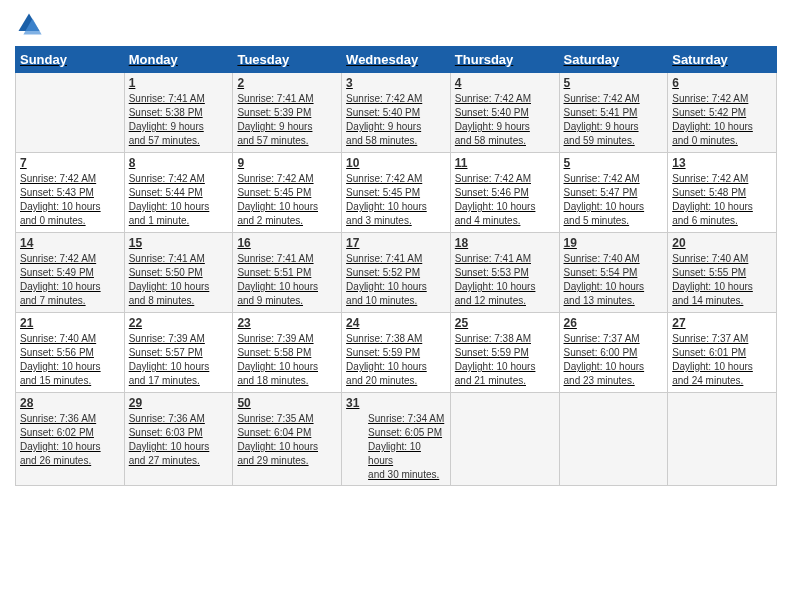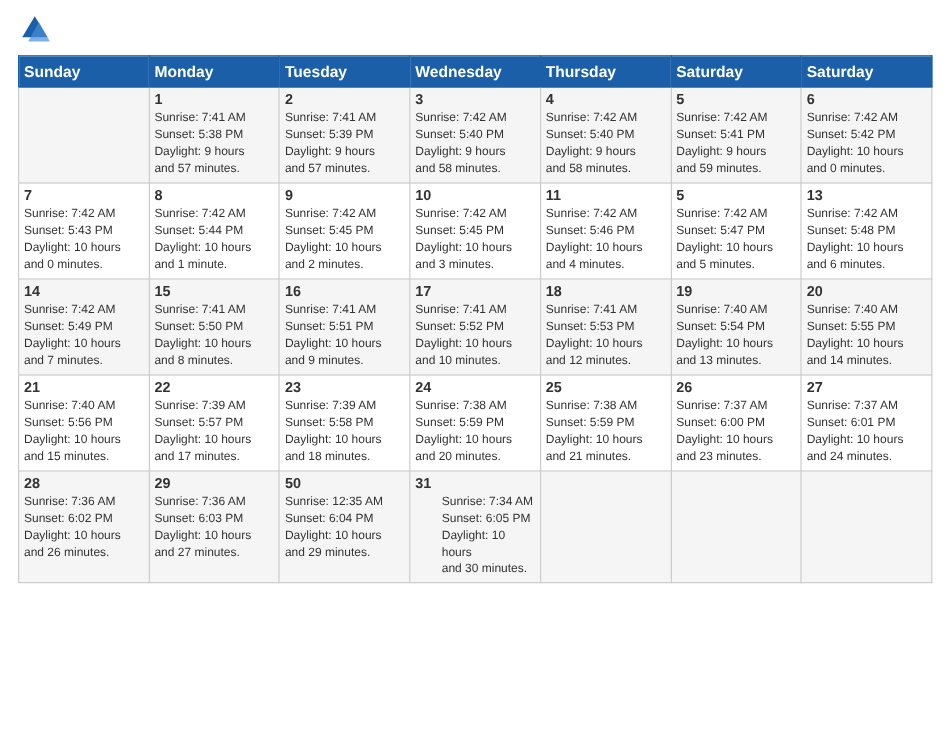--- a/index.html
+++ b/index.html
@@ -43,20 +43,21 @@
     }
     .calendar-subtitle {
       font-size: 15px;
       color: #555;
       margin-top: 2px;
     }
     table {
       width: 100%;
       border-collapse: collapse;
       table-layout: fixed;
+      text-decoration: underline;
     }
     thead th {
       background-color: #1a5fa8;
       color: #fff;
       font-size: 13px;
       font-weight: bold;
       padding: 5px 4px;
       text-align: left;
       border: 1px solid #1a5fa8;
     }
@@ -326,21 +327,21 @@
         </td>
         <td>
           <div class="day-number">29</div>
           <div class="day-info" style="white-space: pre-line;">Sunrise: 7:36 AM
 Sunset: 6:03 PM
 Daylight: 10 hours
 and 27 minutes.</div>
         </td>
         <td>
           <div class="day-number">50</div>
-          <div class="day-info" style="white-space: pre-line;">Sunrise: 12:35 AM
+          <div class="day-info" style="white-space: pre-line;">Sunrise: 7:35 AM
 Sunset: 6:04 PM
 Daylight: 10 hours
 and 29 minutes.</div>
         </td>
         <td>
           <div class="day-number">31</div>
           <div class="day-info" style="white-space: pre-line; margin-left: 22px;">Sunrise: 7:34 AM
 Sunset: 6:05 PM
 Daylight: 10 hours
 and 30 minutes.</div>

